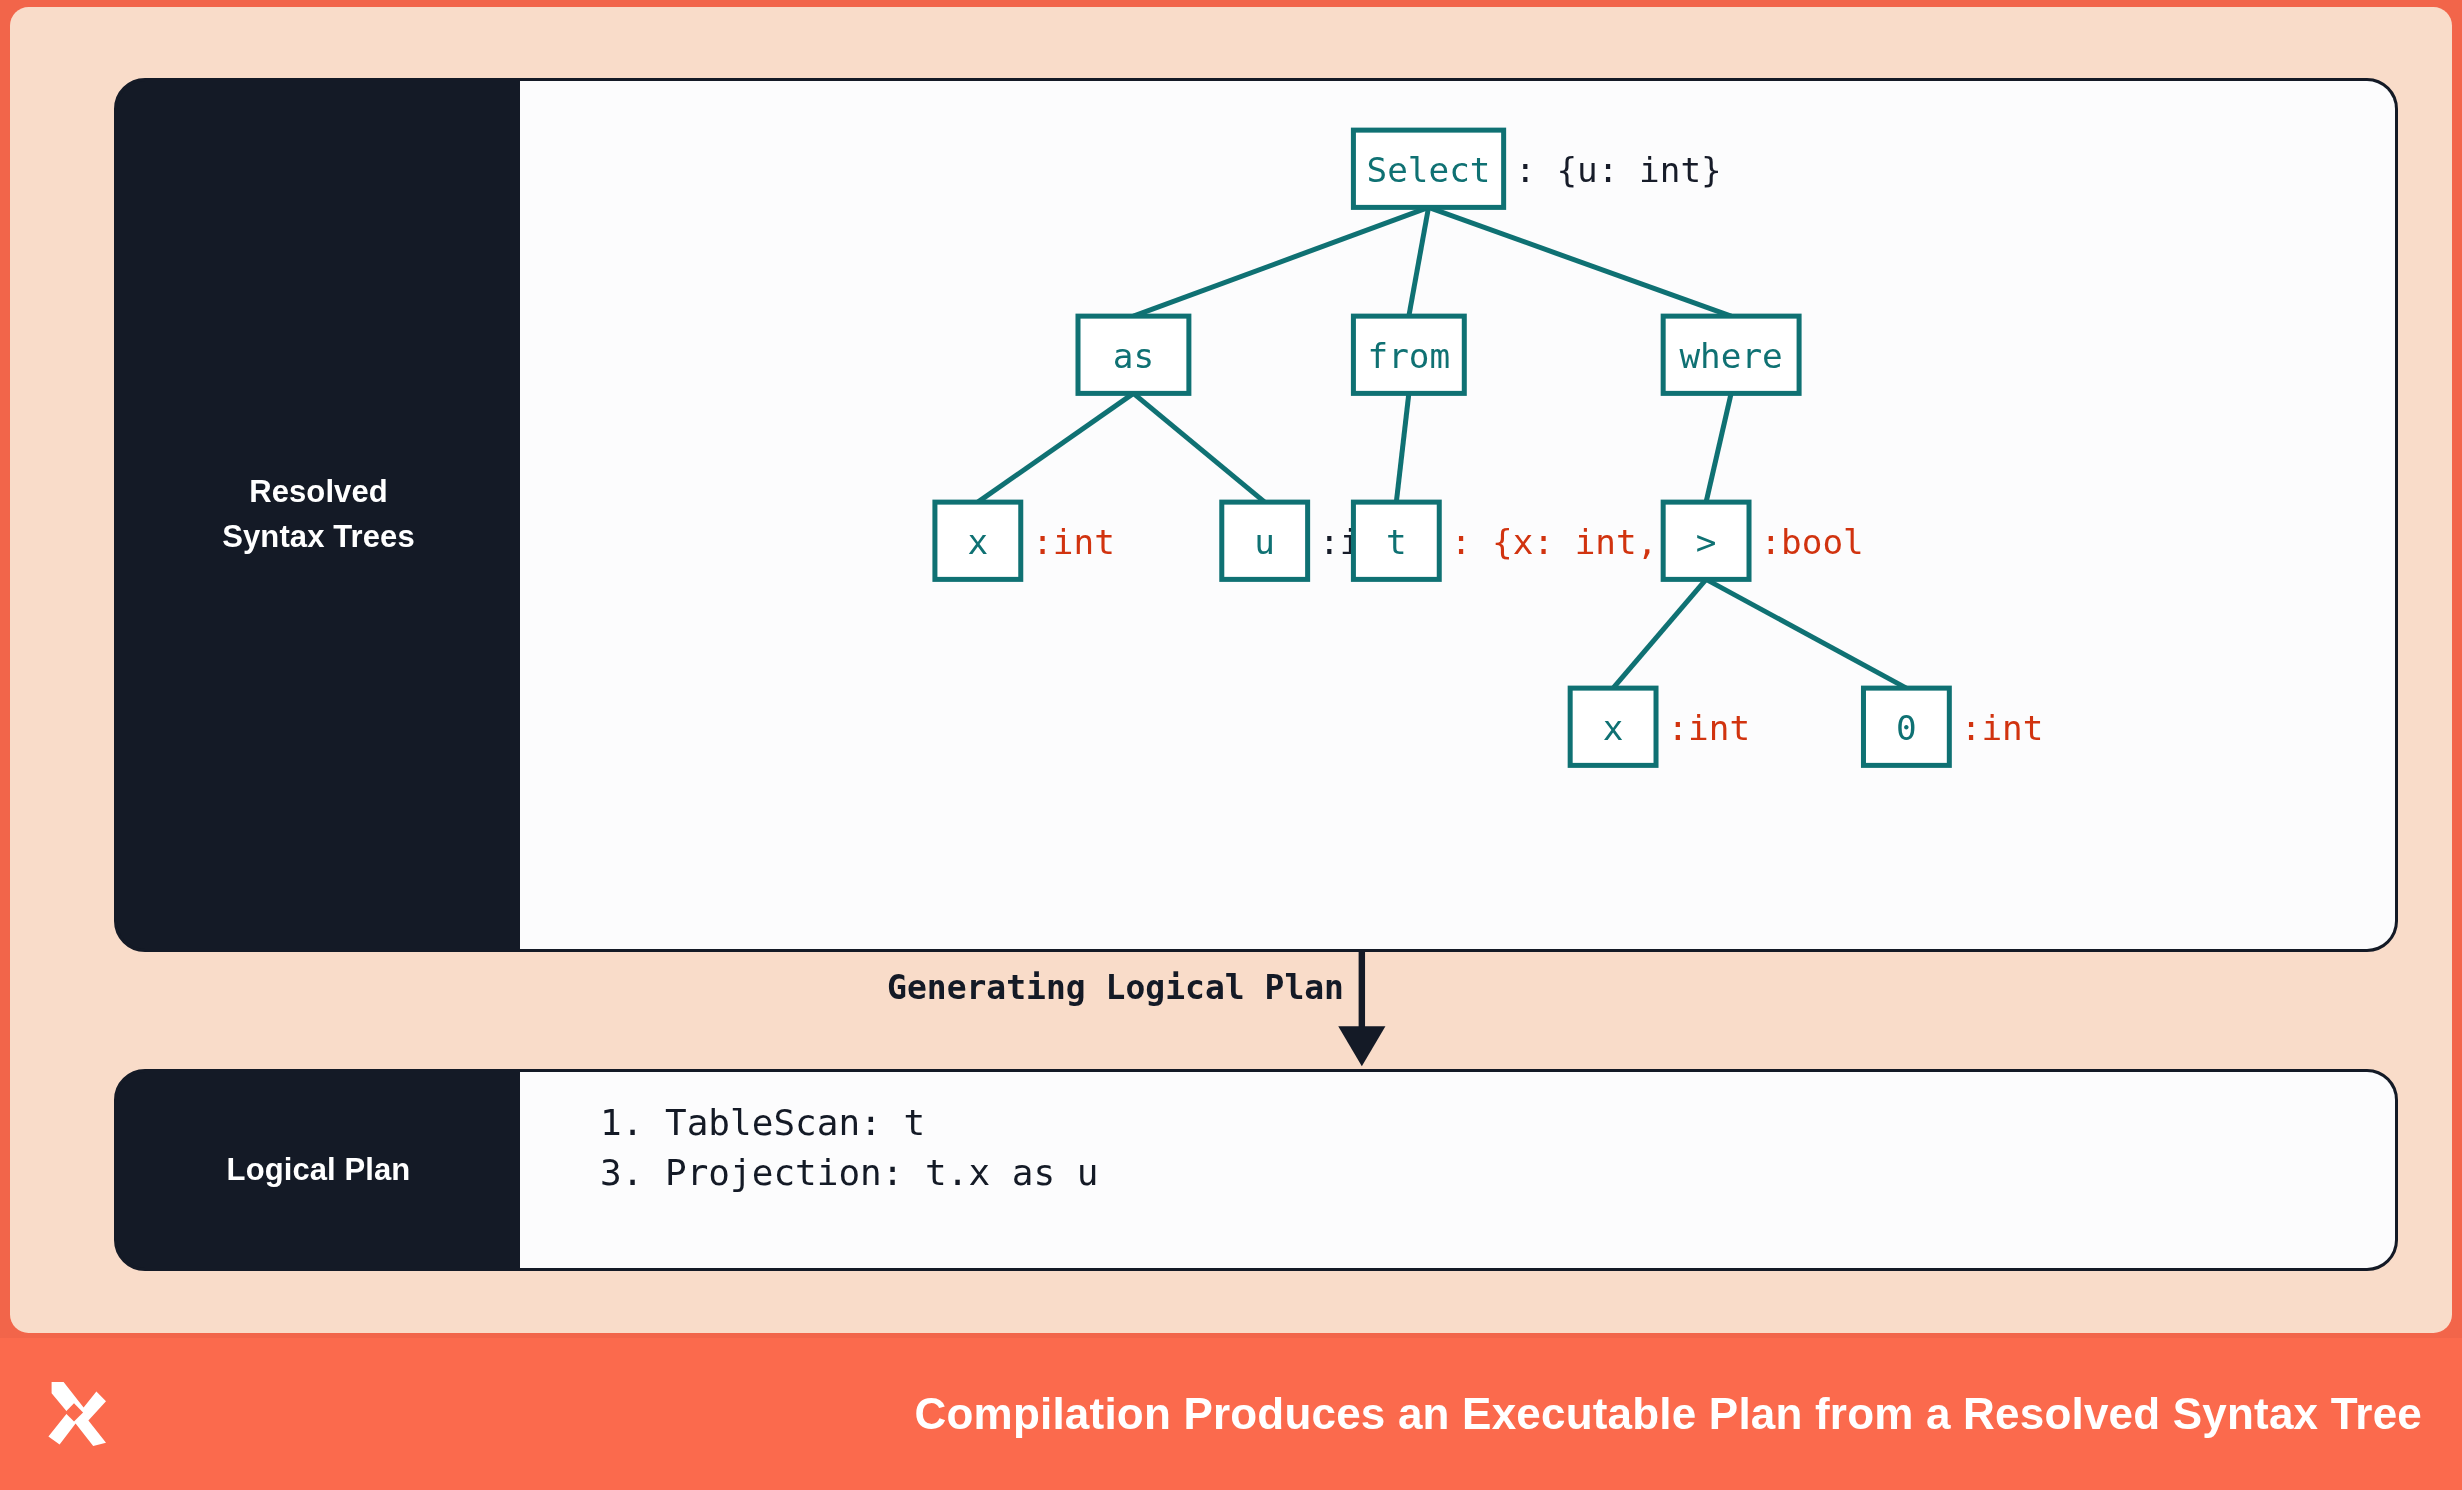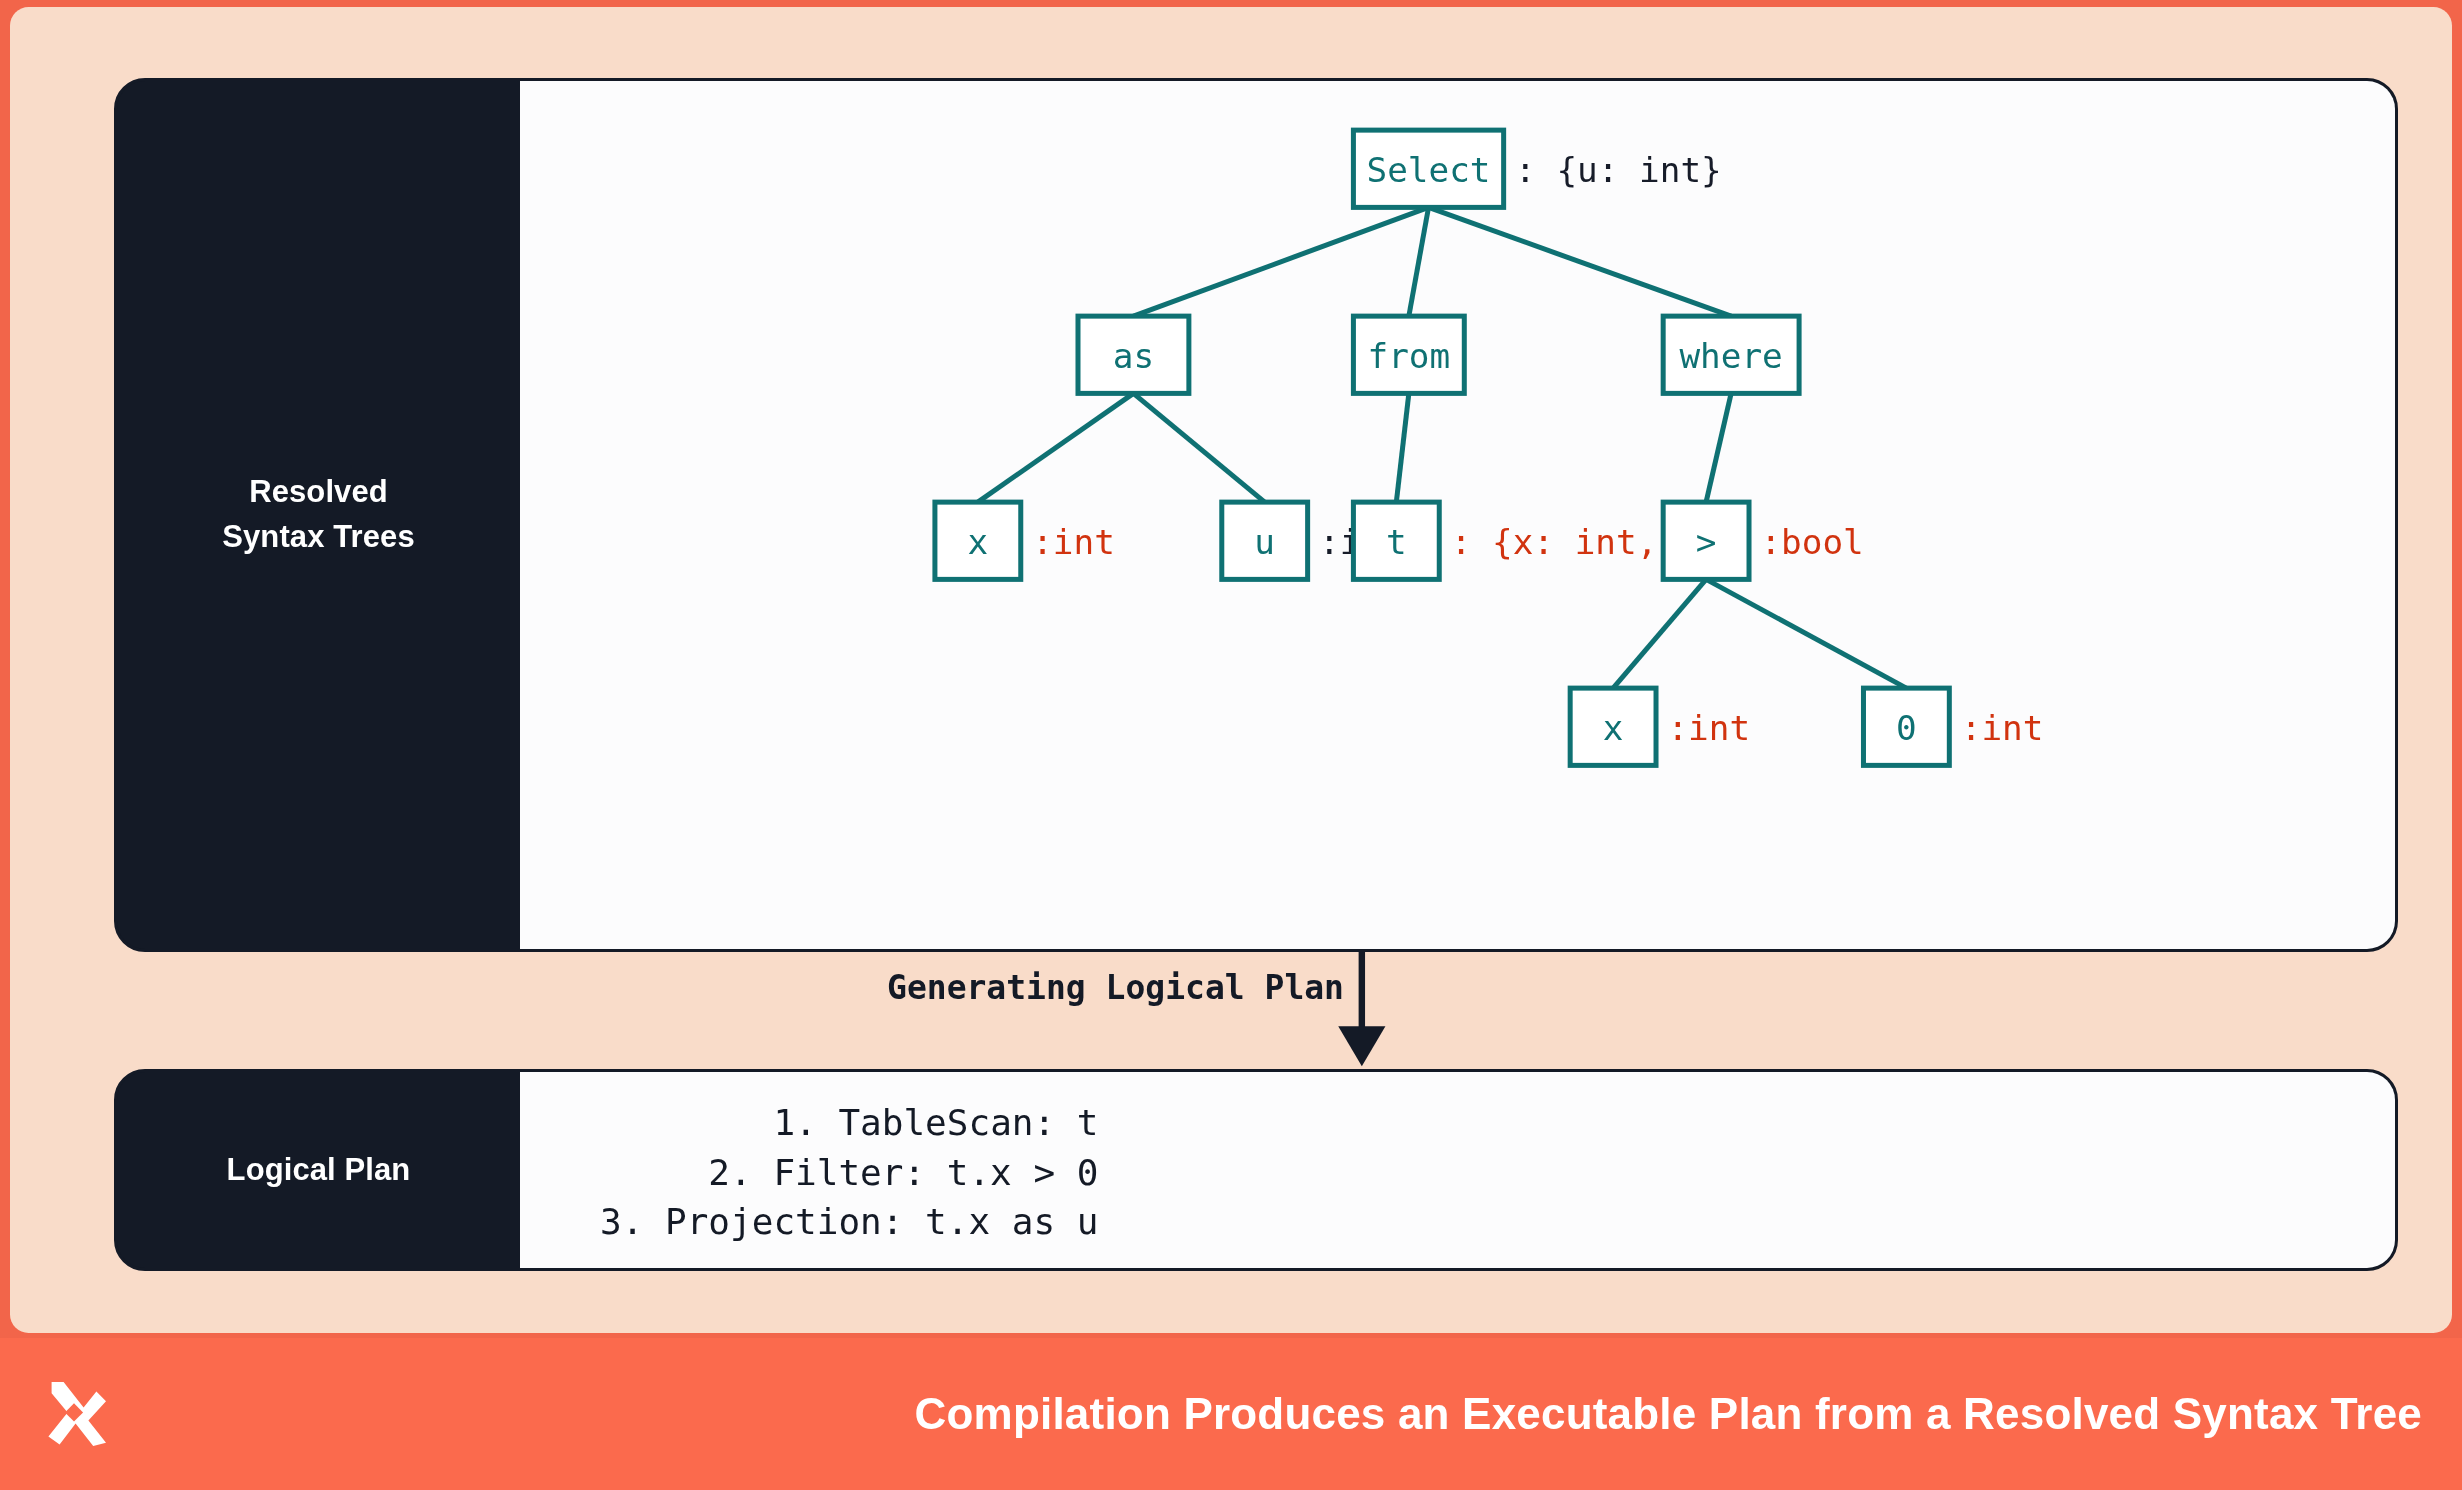--- a/index.html
+++ b/index.html
@@ -148,21 +148,20 @@
   
   #plan-list {
     position: absolute;
     left: 80px;
     top: 26px;
     font-family: "DejaVu Sans Mono", "Liberation Mono", monospace;
     font-size: 36px;
     line-height: 1.38;
     color: #141A26;
     white-space: pre;
-    text-align: right;
   }
   #plan-list .plan-row { display: block; }
 
   
   #footer {
     position: absolute;
     left: 0;
     top: 1338px;
     width: 2462px;
     height: 152px;
@@ -275,21 +274,21 @@
       <svg viewBox="0 0 3194 164" preserveAspectRatio="none">
         <line x1="1745" y1="0" x2="1745" y2="118" stroke="#141A26" stroke-width="9"></line>
         <polygon points="1745,160 1712,104 1778,104" fill="#141A26"></polygon>
       </svg>
       <div id="transition-label">Generating Logical Plan</div>
     </div>
 
     <div class="panel" id="panel-plan">
       <div class="panel-label">Logical Plan</div>
       <div class="panel-body">
-        <div id="plan-list"><span class="plan-row">1. TableScan: t</span><span class="plan-row">2. Filter: t.x &gt; 0</span><span class="plan-row">3. Projection: t.x as u</span></div>
+        <div id="plan-list"><span class="plan-row">1. TableScan: t</span><span class="plan-row">3. Projection: t.x as u</span></div>
       </div>
     </div>
 
   </div>
 
   <div id="footer">
     <svg id="footer-logo" viewBox="0 0 100 100">
       <path d="M22 10 L37 10 L62 42 L78 22 L90 34 L68 58 L90 86 L74 90 L52 62 L32 88 L18 78 L42 48 L22 24 Z" fill="#FFFFFF"></path>
       <rect x="42" y="40" width="16" height="16" transform="rotate(45 50 48)" fill="#FB6A4D"></rect>
     </svg>

